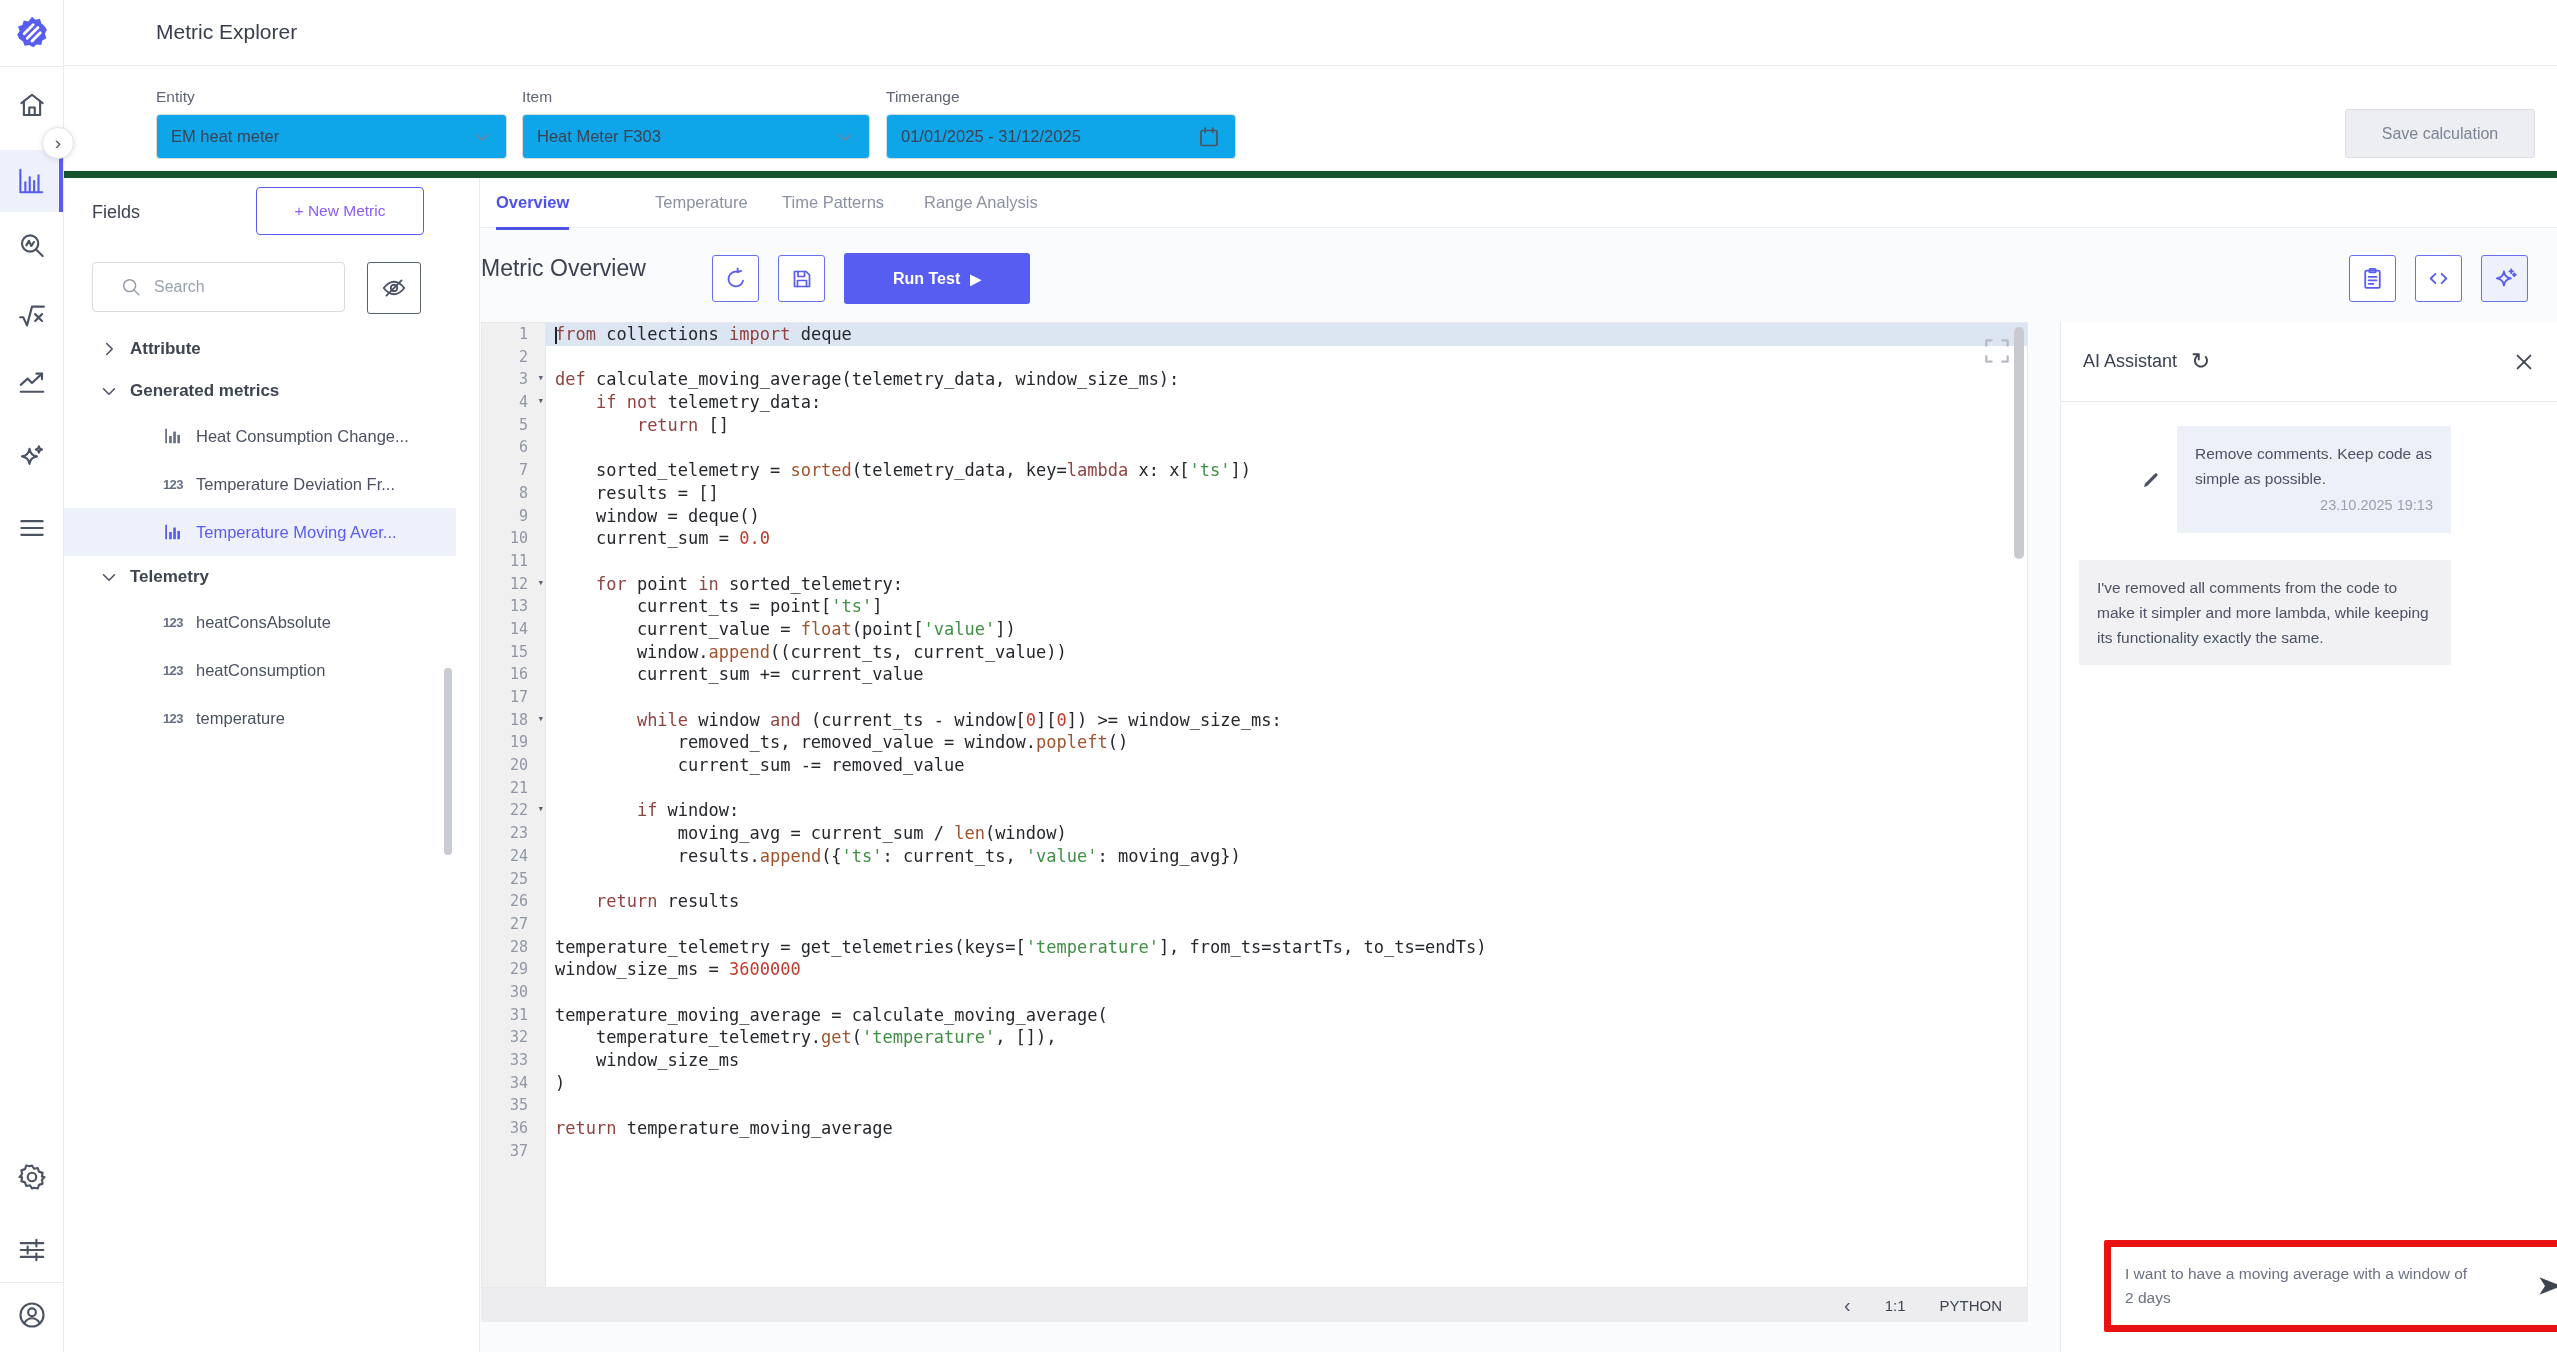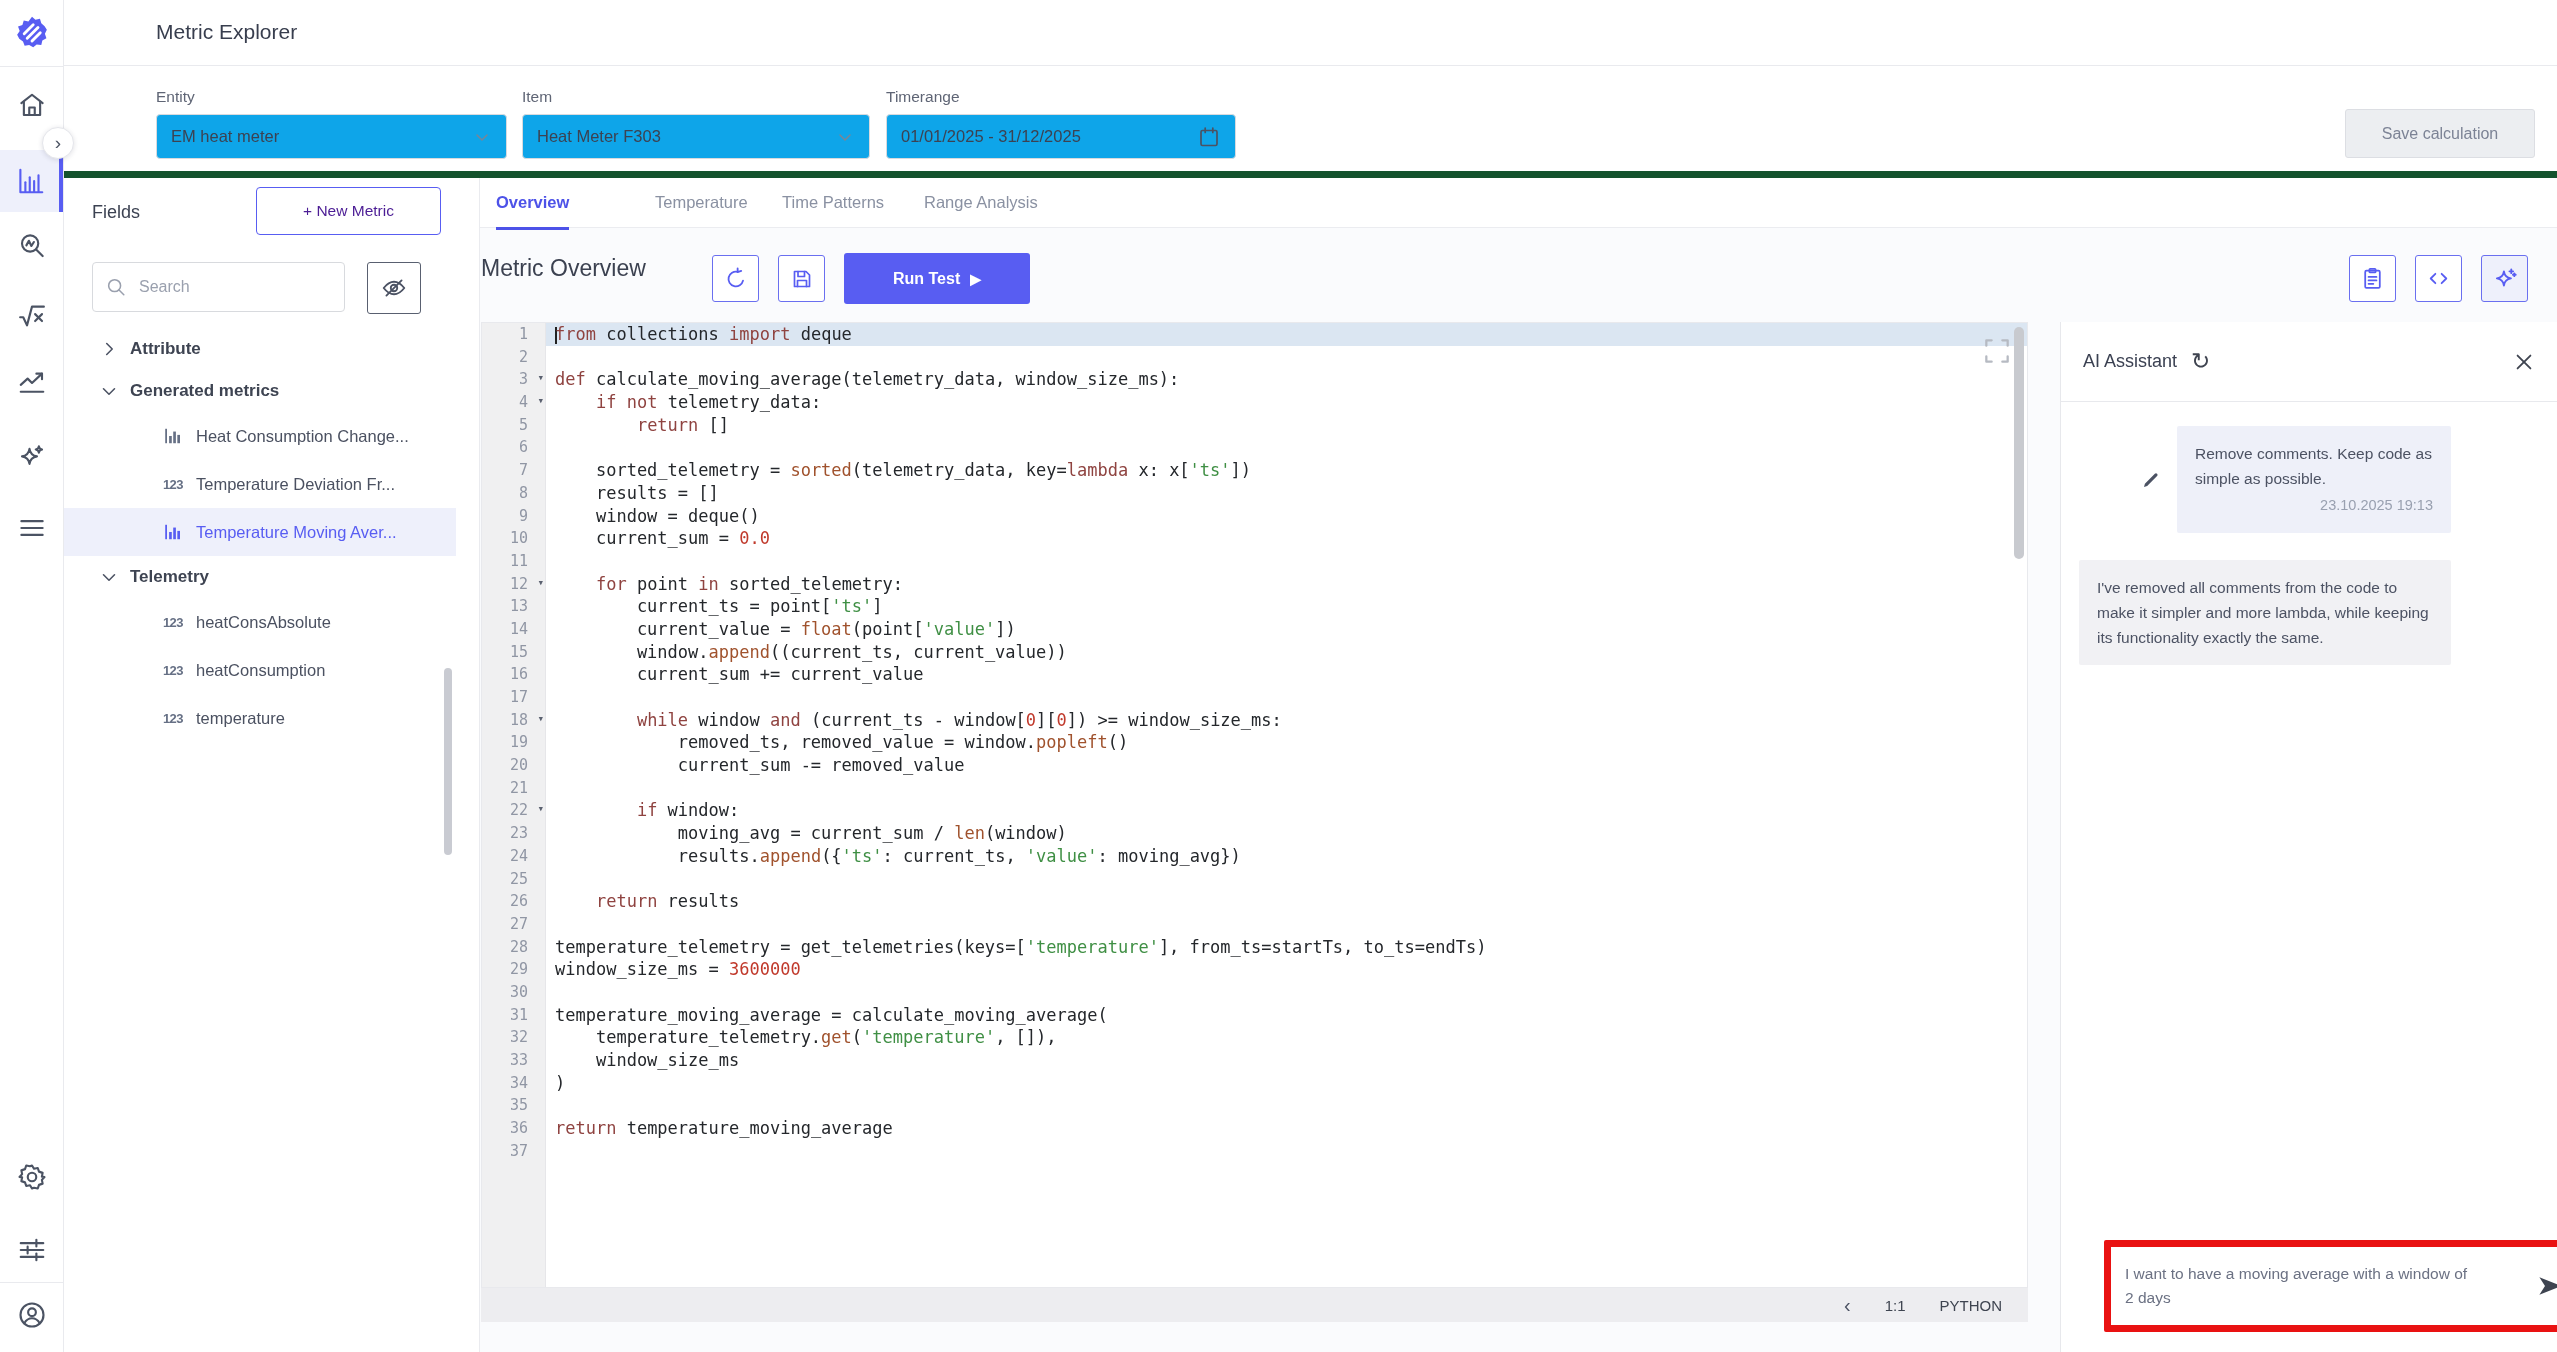--- a/index.html
+++ b/index.html
@@ -29,24 +29,24 @@
   .f-ctl{top:48px;height:45px;background:#0ea5e9;border:1px solid #d8dade;border-radius:4px;
     display:flex;align-items:center;padding:0 14px;font-size:16.5px;color:#3c4252;cursor:pointer;}
   .f-ctl .grow{flex:1;}
   .chev-dn{width:20px;height:20px;color:#7c8494;}
   #save-btn{left:2281px;top:43px;width:190px;height:49px;background:#eceef1;border:1px solid #dcdee3;
     border-radius:3px;color:#7c8395;font-size:16px;display:flex;align-items:center;justify-content:center;cursor:default;}
 
   
   #fields-panel{left:64px;top:178px;width:416px;height:1174px;background:#fff;border-right:1px solid #eaebef;}
   #fields-title{left:28px;top:24px;font-size:18px;font-weight:400;color:#3c4252;}
-  #new-metric-btn{left:192px;top:9px;width:185px;height:48px;border:1px solid #585df2;border-radius:4px;
-    color:#4c1d95;background:#fff;font-size:15.5px;display:flex;align-items:center;justify-content:center;cursor:pointer;}
+  #new-metric-btn{left:192px;top:9px;width:168px;height:48px;border:1px solid #585df2;border-radius:4px;
+    color:#8b5cf6;background:#fff;font-size:15.5px;display:flex;align-items:center;justify-content:center;cursor:pointer;}
   #search-box{left:28px;top:84px;width:253px;height:50px;border:1px solid #d8dade;border-radius:4px;
-    display:flex;align-items:center;padding:0 12px;background:#fff;}
+    display:flex;align-items:center;padding:0 27px;background:#fff;}
   #search-box input{border:none;outline:none;flex:1;font-size:16px;color:#3c4252;margin-left:10px;
     font-family:"Liberation Sans",sans-serif;background:transparent;min-width:0;}
   #search-box input::placeholder{color:#9aa0ae;}
   #eye-btn{left:303px;top:84px;width:54px;height:52px;border:1px solid #596070;border-radius:3px;background:#fff;
     display:flex;align-items:center;justify-content:center;color:#4b5263;cursor:pointer;}
   #tree{left:0;top:150px;width:392px;}
   .tree-sec{height:42px;display:flex;align-items:center;padding-left:34px;cursor:pointer;}
   .tree-sec .sec-chev{width:22px;height:22px;color:#4b5263;margin-right:10px;flex:none;}
   .tree-sec .sec-lbl{font-size:17px;font-weight:600;color:#3e4452;}
   .tree-item{height:48px;display:flex;align-items:center;padding-left:96px;cursor:pointer;color:#4b5161;}

